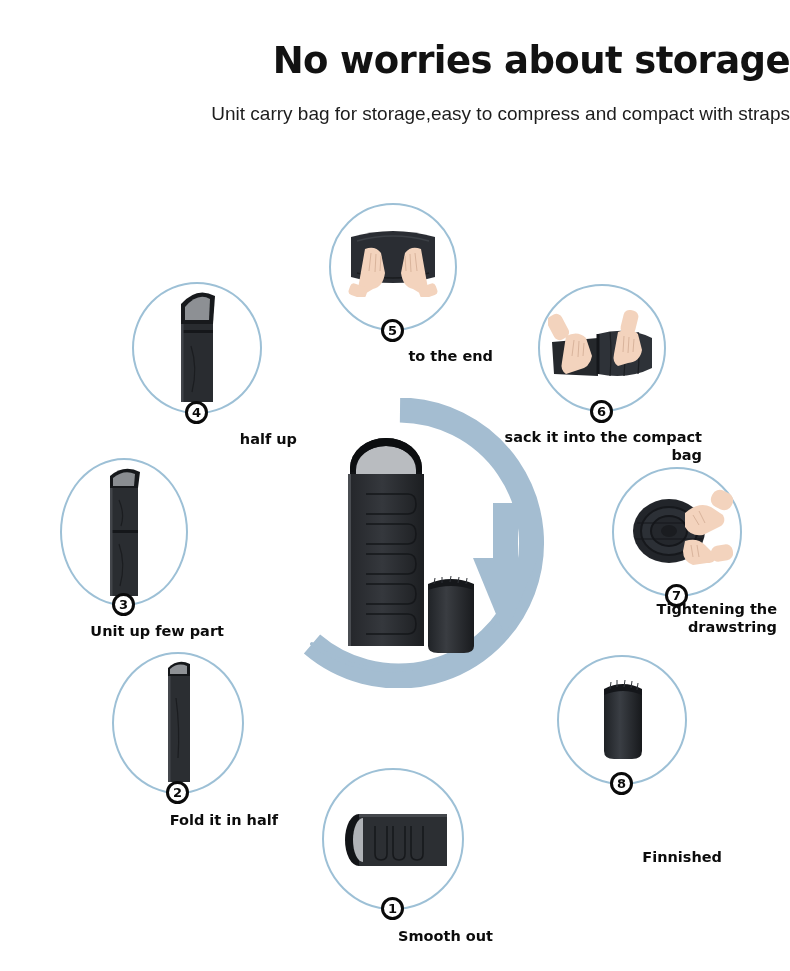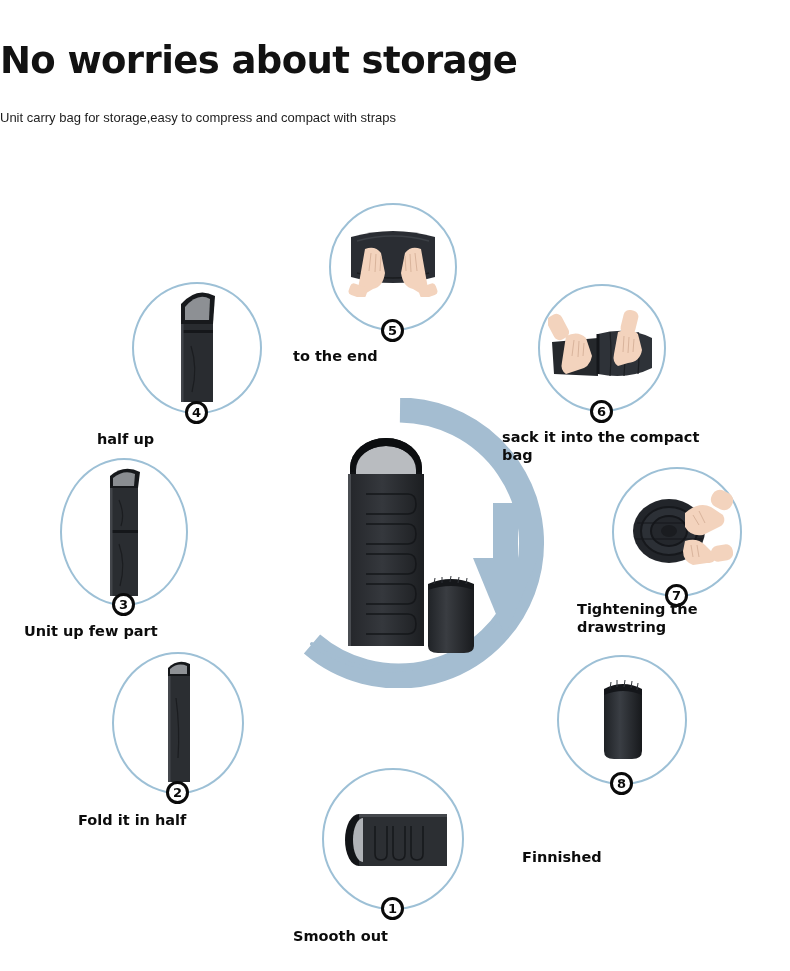--- a/index.html
+++ b/index.html
@@ -5,29 +5,29 @@
   * { margin:0; padding:0; box-sizing:border-box; }
   html,body { background:#ffffff; }
   body {
     width:790px; height:971px;
     font-family:"Liberation Sans", sans-serif;
     position:relative; overflow:hidden;
     color:#111;
   }
 
   
-  #header { position:absolute; left:0; top:0; width:790px; text-align:left; }
+  #header { position:absolute; left:0; top:0; width:790px; text-align:right; }
   #title {
     font-size:37px; font-weight:bold; letter-spacing:-0.6px;
     color:#121212; line-height:1.0; margin-top:42px;
     font-family:"DejaVu Sans", sans-serif;
   }
   #subtitle {
-    font-size:13px; color:#1d1d1d; line-height:1.42;
-    margin-top:30px; font-weight:400;
+    font-size:19px; color:#1d1d1d; line-height:1.42;
+    margin-top:22px; font-weight:400;
     font-family:"Liberation Sans", sans-serif;
   }
 
   
   #center-ring { position:absolute; left:250px; top:398px; width:300px; height:290px; }
   #center-ring svg { display:block; }
 
   
   #center-product { position:absolute; left:336px; top:432px; width:150px; height:228px; }
 
@@ -41,21 +41,21 @@
   .thumb { position:absolute; overflow:hidden; }
   .badge {
     position:absolute;
     width:23px; height:23px; border-radius:50%;
     background:#fff; border:3px solid #0a0a0a;
     display:flex; align-items:center; justify-content:center;
     font-size:13px; font-weight:bold; color:#0a0a0a; line-height:1;
     font-family:"DejaVu Sans", sans-serif;
   }
   .caption {
-    position:absolute; text-align:left;
+    position:absolute; text-align:right;
     font-size:14.5px; font-weight:bold; color:#0c0c0c;
     line-height:1.24; white-space:pre-line;
     font-family:"DejaVu Sans", sans-serif;
   }
 
   
   #step1 { left:322px; top:768px; }
   #step1 .bubble { width:142px; height:142px; }
   #step1 .thumb  { left:13px; top:44px; width:116px; height:56px; }
   #step1 .badge  { left:59px; top:129px; }

